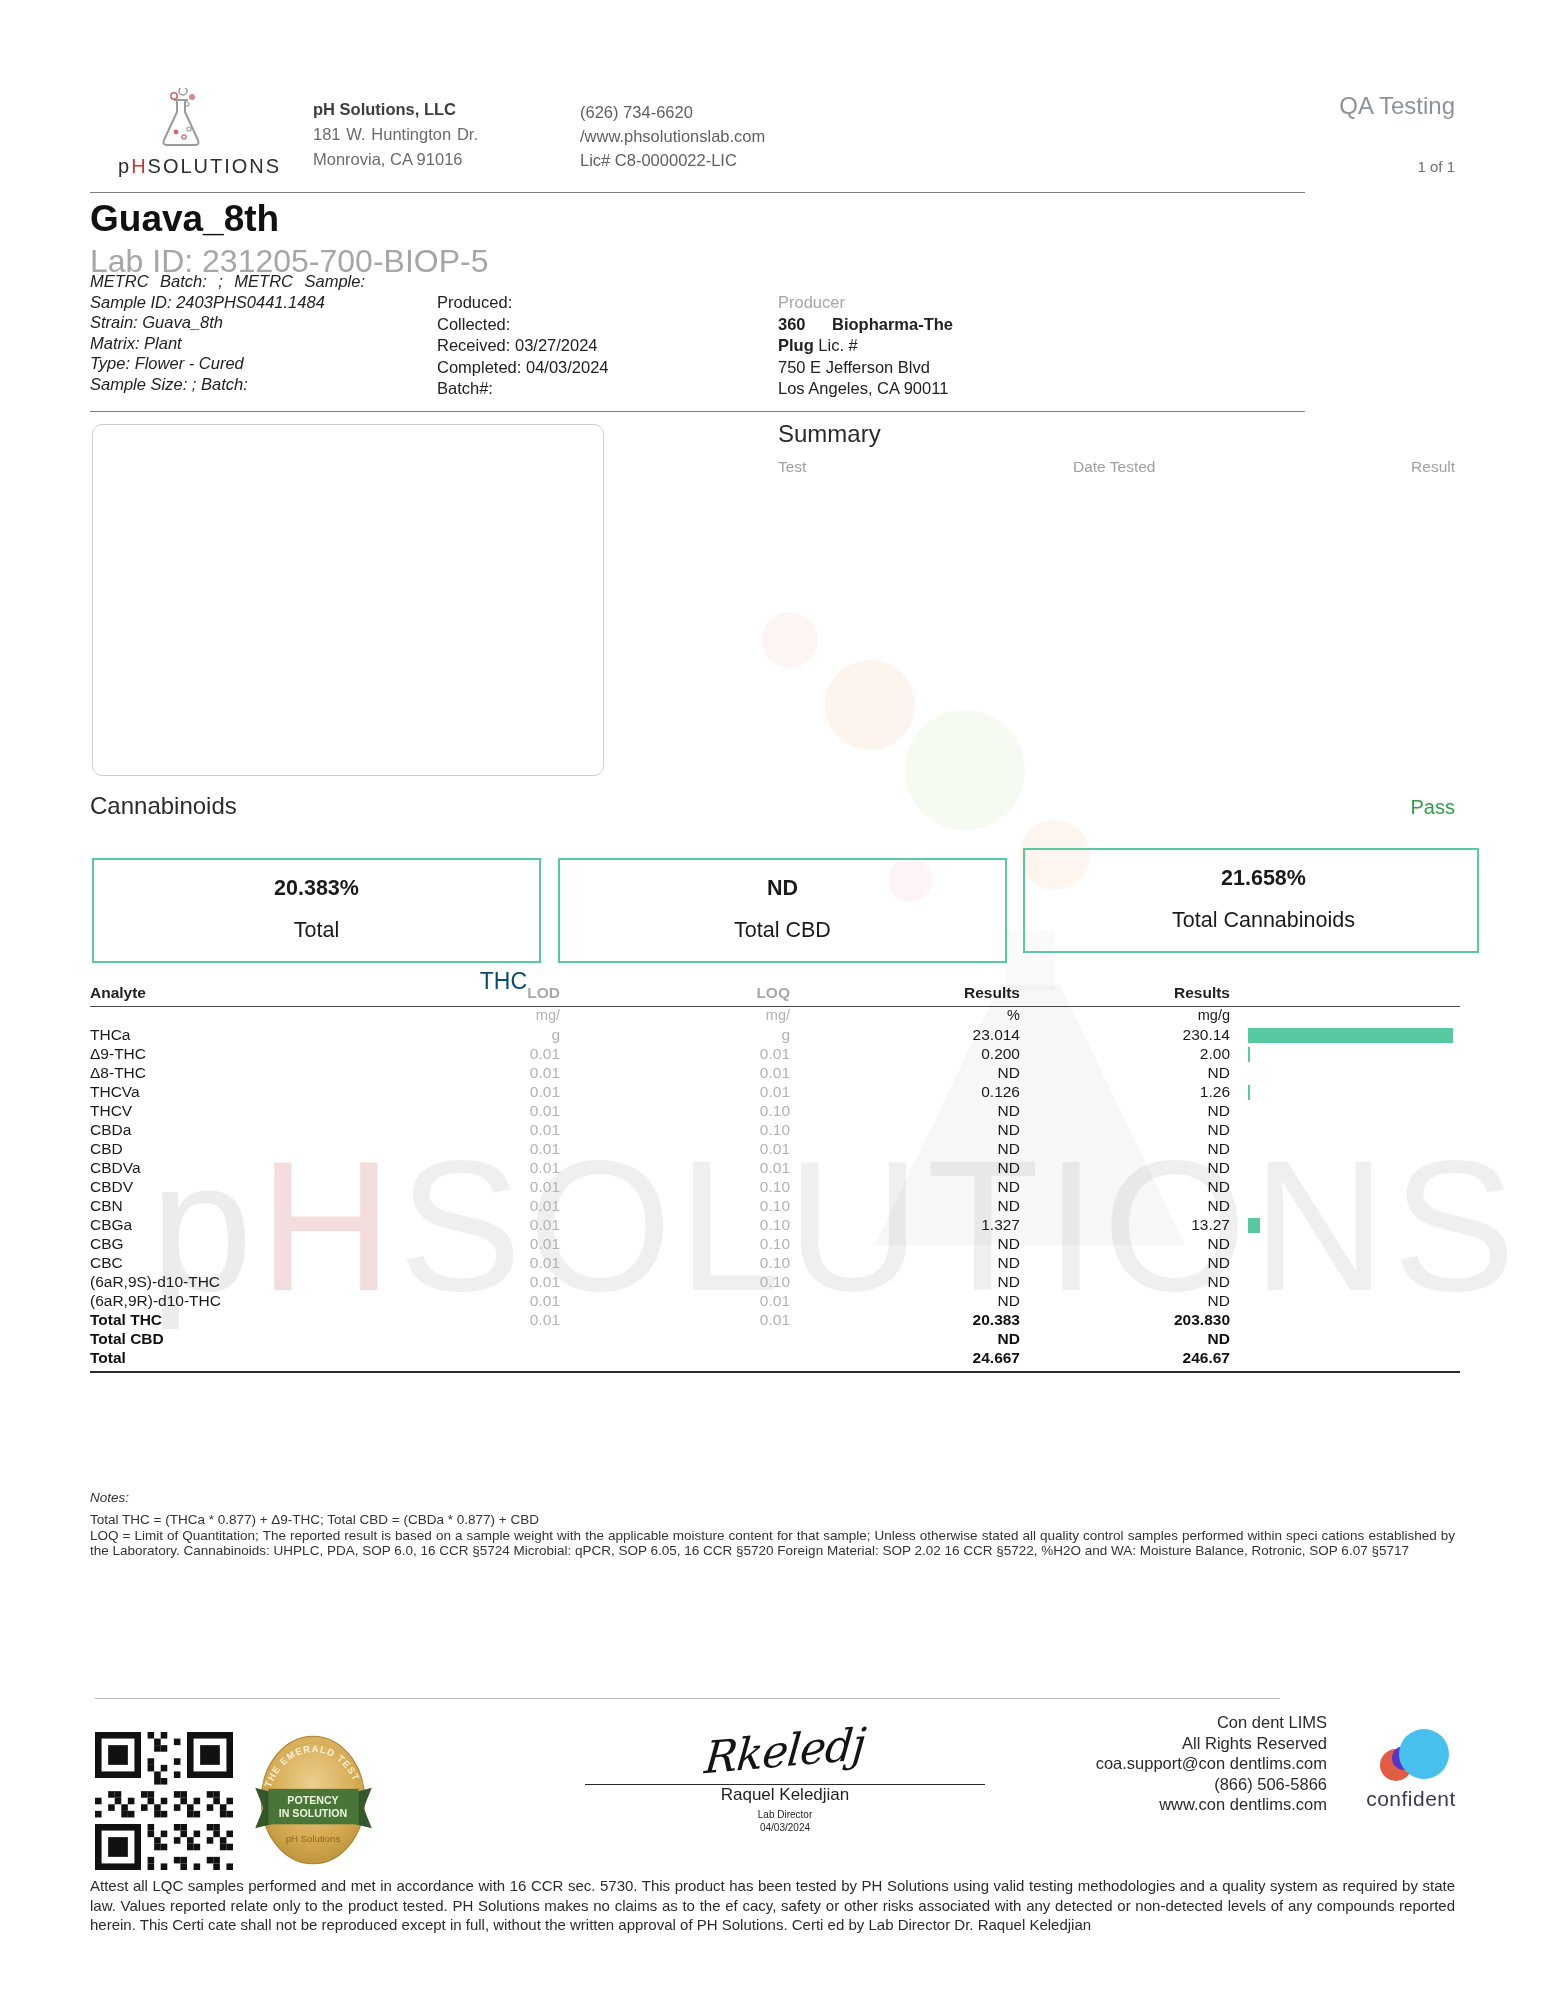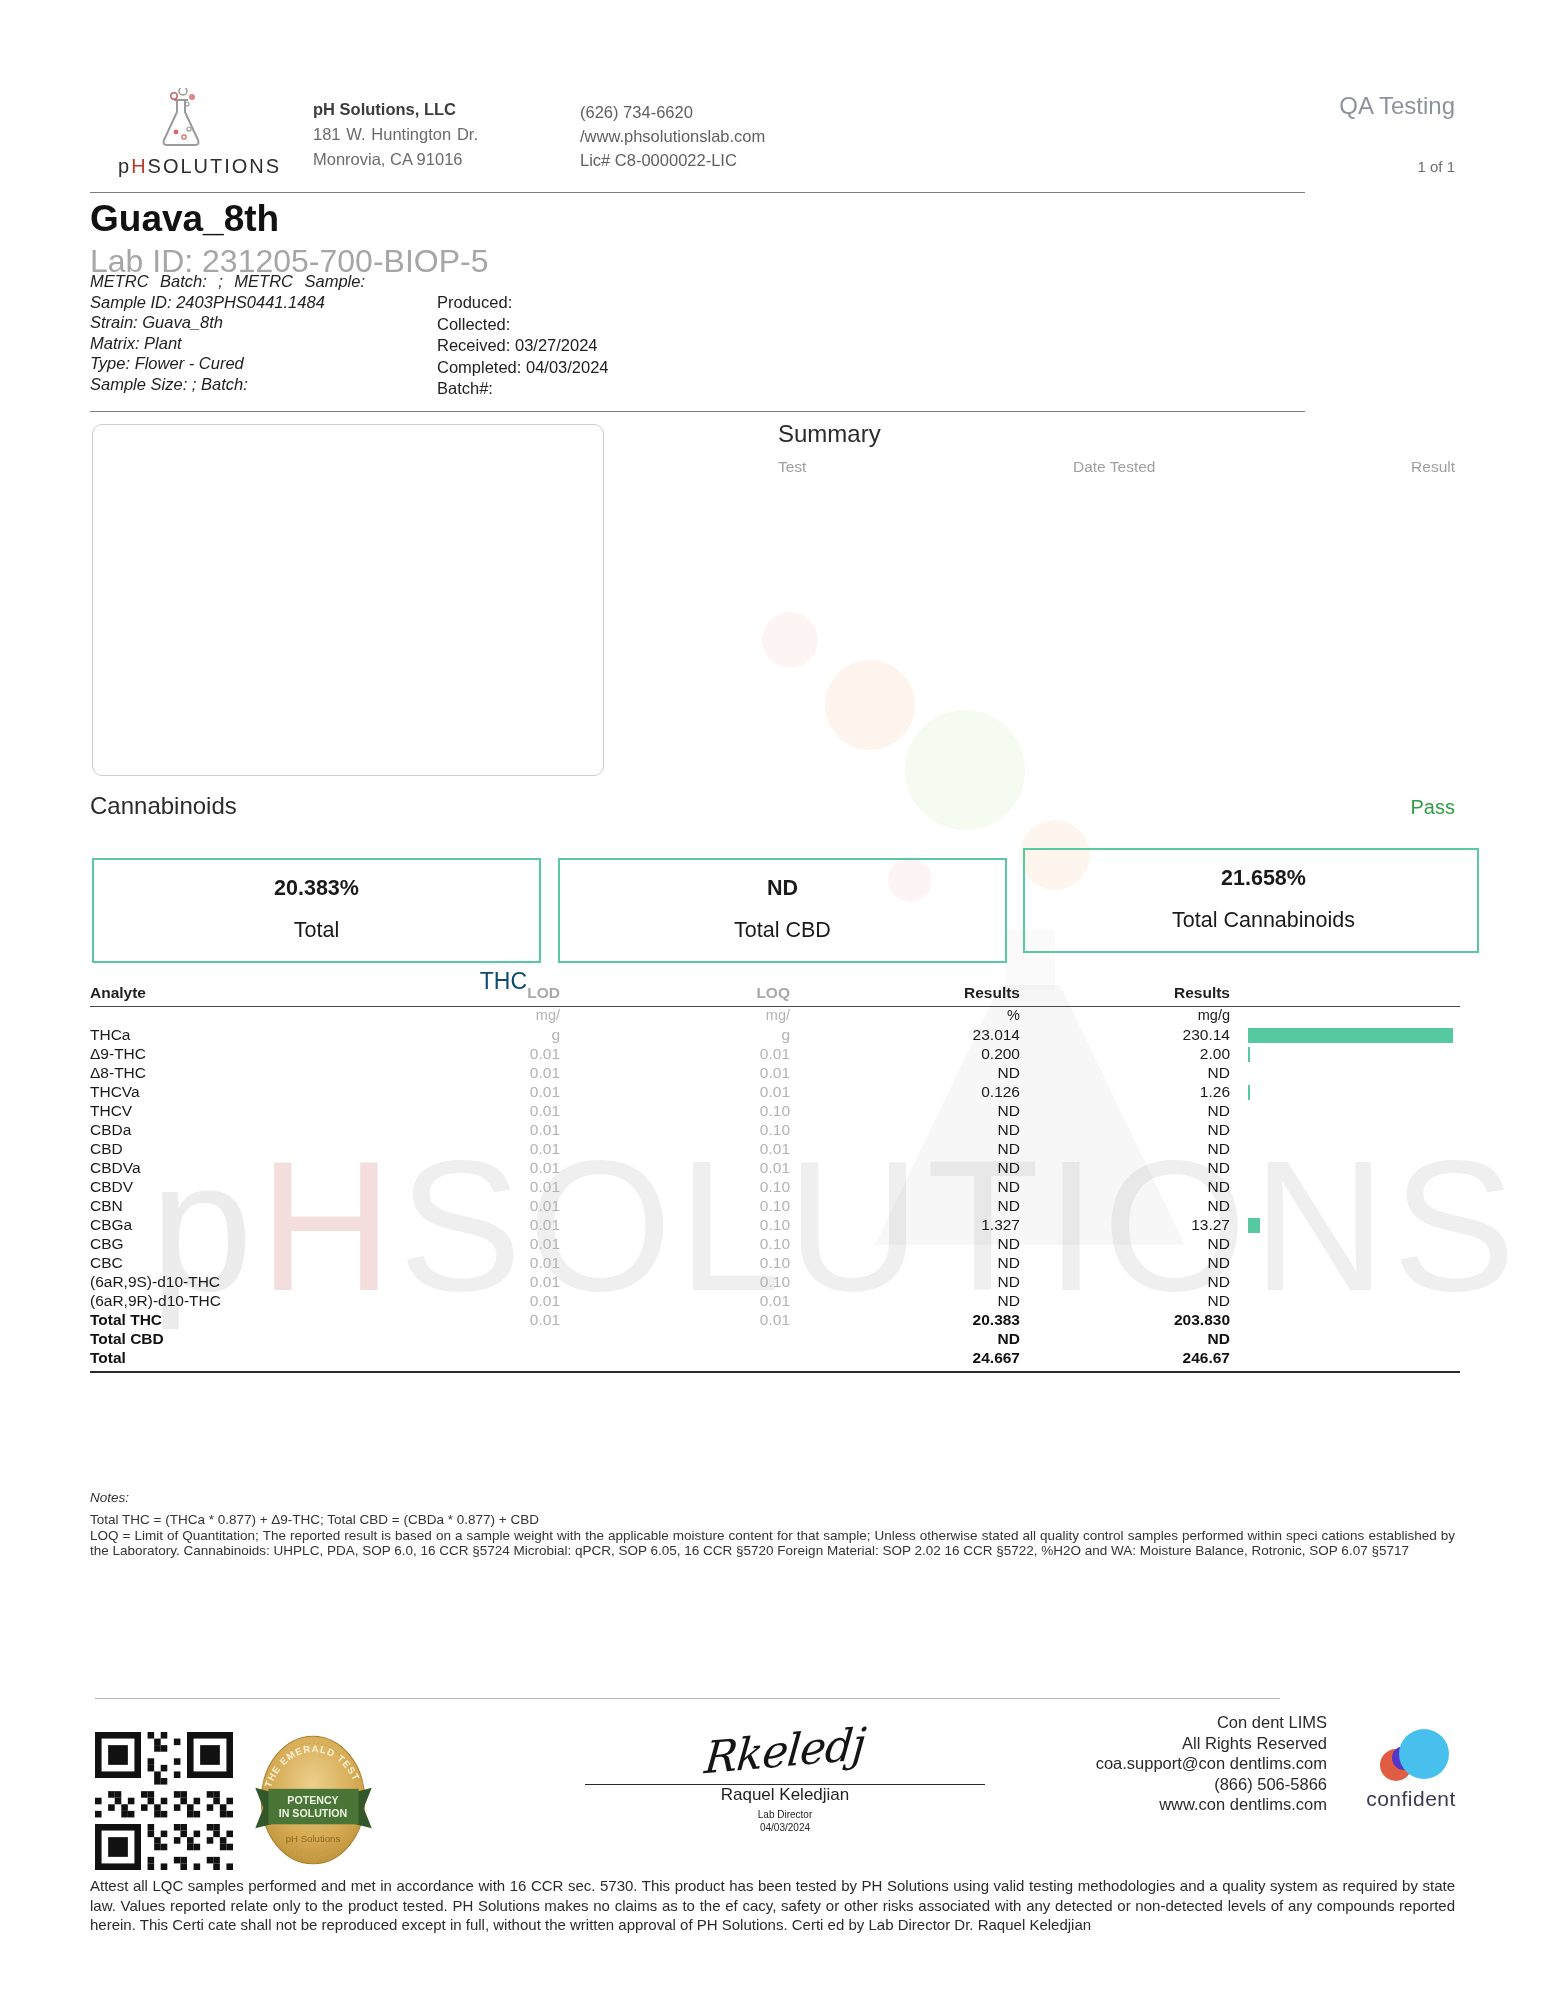--- a/index.html
+++ b/index.html
@@ -124,20 +124,26 @@
     </div>
 
     <div class="abs info" style="left:437px;top:292px;line-height:21.5px;">
       <div>Produced:</div>
       <div>Collected:</div>
       <div>Received: 03/27/2024</div>
       <div>Completed: 04/03/2024</div>
       <div>Batch#:</div>
     </div>
 
+    <div class="abs info" style="left:778px;top:292px;width:175px;line-height:21.5px;">
+      <div class="gray-label">Producer</div>
+      <div class="just"><b>360 Biopharma-The Plug</b> <span>Lic. #</span></div>
+      <div>750 E Jefferson Blvd</div>
+      <div>Los Angeles, CA 90011</div>
+    </div>
 
     <div class="hline" style="left:90px;top:411px;width:1215px;"></div>
 
     <div class="abs photo-box" style="left:92px;top:424px;width:510px;height:350px;"></div>
 
     <div class="abs sec-title" style="left:778px;top:420px;">Summary</div>
     <div class="abs sum-head" style="left:778px;top:458px;">Test</div>
     <div class="abs sum-head" style="left:1073px;top:458px;">Date Tested</div>
     <div class="abs sum-head" style="right:90px;top:458px;">Result</div>
 

